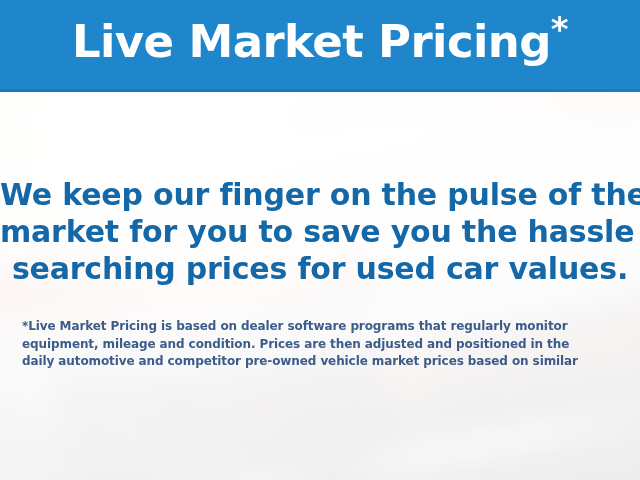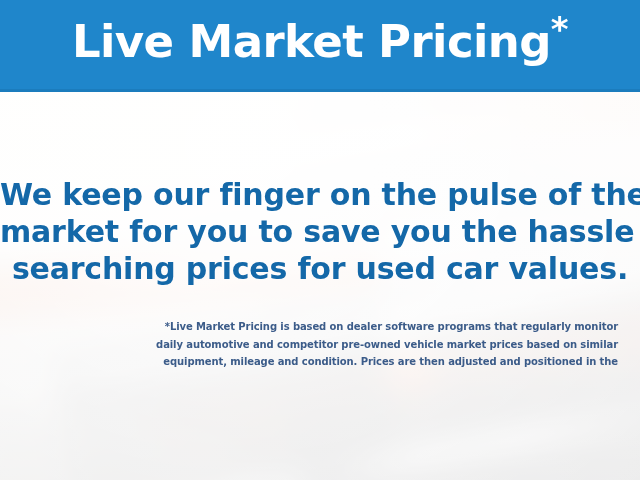--- a/index.html
+++ b/index.html
@@ -185,24 +185,24 @@
     z-index: 6;
   }
   .headline .ln { display: block; white-space: nowrap; }
 
   
   .fineprint {
     position: absolute;
     left: 22px;
     top: 318px;
     width: 596px;
-    text-align: right;
+    text-align: left;
     color: #2c4f80;
     font-family: "DejaVu Sans", sans-serif;
-    font-size: 10px;
+    font-size: 12px;
     font-weight: bold;
     line-height: 17.5px;
     letter-spacing: -0.1px;
     z-index: 6;
     opacity: .92;
   }
   .fineprint .ln { display: block; white-space: nowrap; }
 </style>
 </head>
 <body>
@@ -245,17 +245,17 @@
   </div>
 
   <div class="headline">
     <span class="ln">We keep our finger on the pulse of the</span>
     <span class="ln">market for you to save you the hassle of</span>
     <span class="ln">searching prices for used car values.</span>
   </div>
 
   <div class="fineprint">
     <span class="ln">*Live Market Pricing is based on dealer software programs that regularly monitor</span>
+    <span class="ln">equipment, mileage and condition. Prices are then adjusted and positioned in the</span>
     <span class="ln">daily automotive and competitor pre-owned vehicle market prices based on similar</span>
-    <span class="ln">equipment, mileage and condition. Prices are then adjusted and positioned in the</span>
   </div>
 
 </div>
 
 </body></html>

